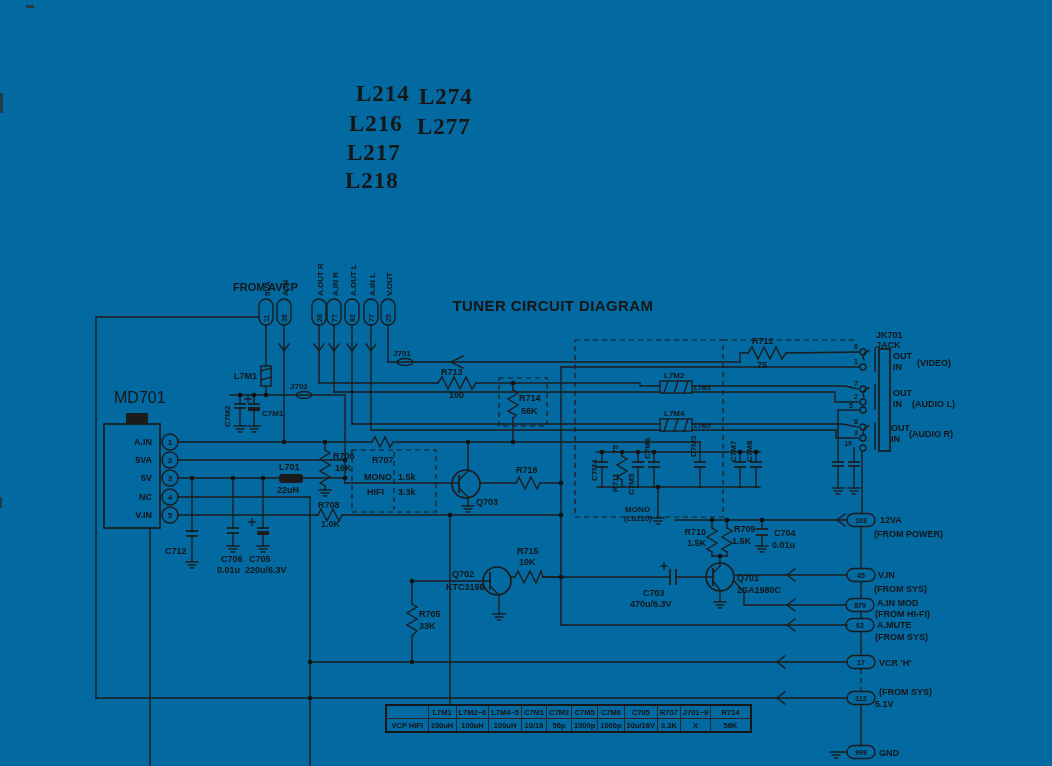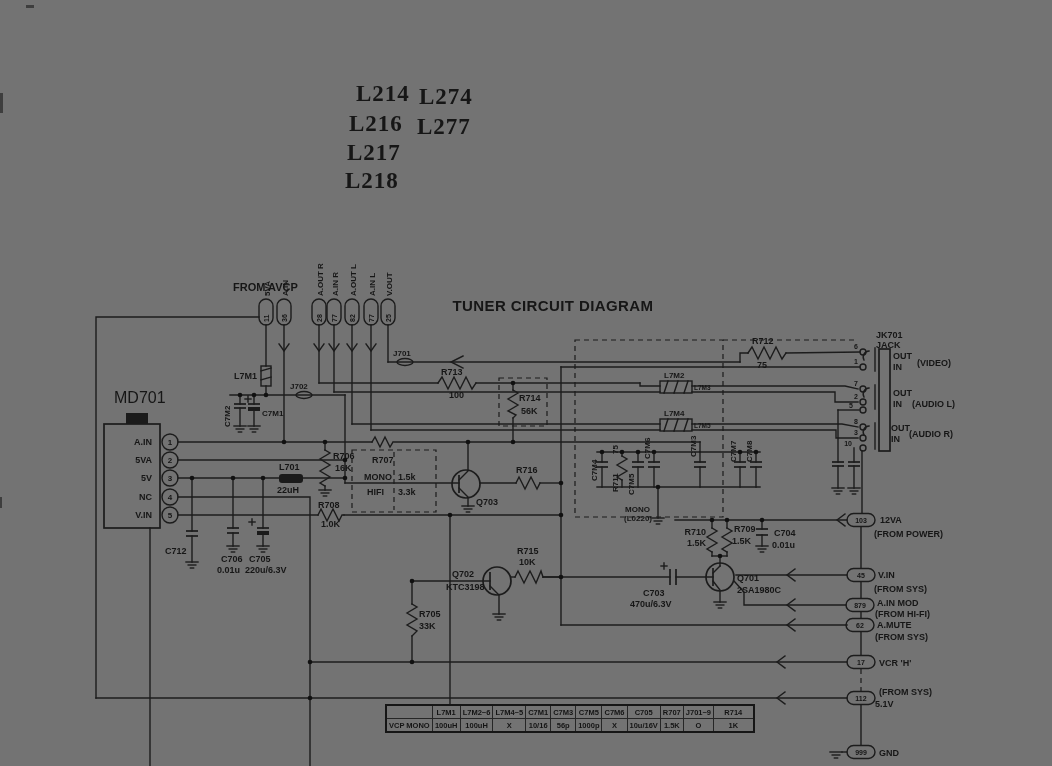--- a/index.html
+++ b/index.html
@@ -1,16 +1,16 @@
 <!DOCTYPE html>
 <html><head>
 <meta charset="utf-8">
 <style>
   html,body{margin:0;padding:0;background:#e8e8e8;}
-  .page{position:relative;width:1052px;height:766px;background:#737373;overflow:hidden;
+  .page{position:relative;width:1052px;height:766px;background:#0369a1;overflow:hidden;
         font-family:"Liberation Sans",sans-serif;}
   svg{position:absolute;left:0;top:0;}
   svg text{fill:#161616;}
   .w{stroke:#1c1c1c;fill:none;stroke-width:1.4;stroke-linecap:square;}
   .w2{stroke:#1c1c1c;fill:none;stroke-width:1.7;}
   .dash{stroke:#1c1c1c;fill:none;stroke-width:1.2;stroke-dasharray:5 4;}
   .dot{fill:#111;stroke:none;}
   .blk{fill:#1b1b1b;stroke:none;}
   .t65{font:700 6.5px "Liberation Sans",sans-serif;}
   .t7{font:700 7px "Liberation Sans",sans-serif;}
@@ -553,32 +553,32 @@
     <th>C7M1</th>
     <th>C7M3</th>
     <th>C7M5</th>
     <th>C7M6</th>
     <th>C705</th>
     <th>R707</th>
     <th>J701~9</th>
     <th>R714</th>
   </tr>
   <tr>
-    <td>VCP MONO</td>
+    <td>VCP HIFI</td>
     <td>100uH</td>
     <td>100uH</td>
-    <td>X</td>
+    <td>100uH</td>
     <td>10/16</td>
     <td>56p</td>
     <td>1000p</td>
+    <td>1000p</td>
+    <td>10u/16V</td>
+    <td>3.3K</td>
     <td>X</td>
-    <td>10u/16V</td>
-    <td>1.5K</td>
-    <td>O</td>
-    <td>1K</td>
+    <td>56K</td>
   </tr>
 </tbody>
     </table>
 
 <div class="artifact" style="left:26px;top:5px;width:8px;height:3px;"></div>
 <div class="artifact" style="left:0;top:93px;width:3px;height:20px;"></div>
 <div class="artifact" style="left:0;top:497px;width:2px;height:11px;"></div>
 
 </div>
 

